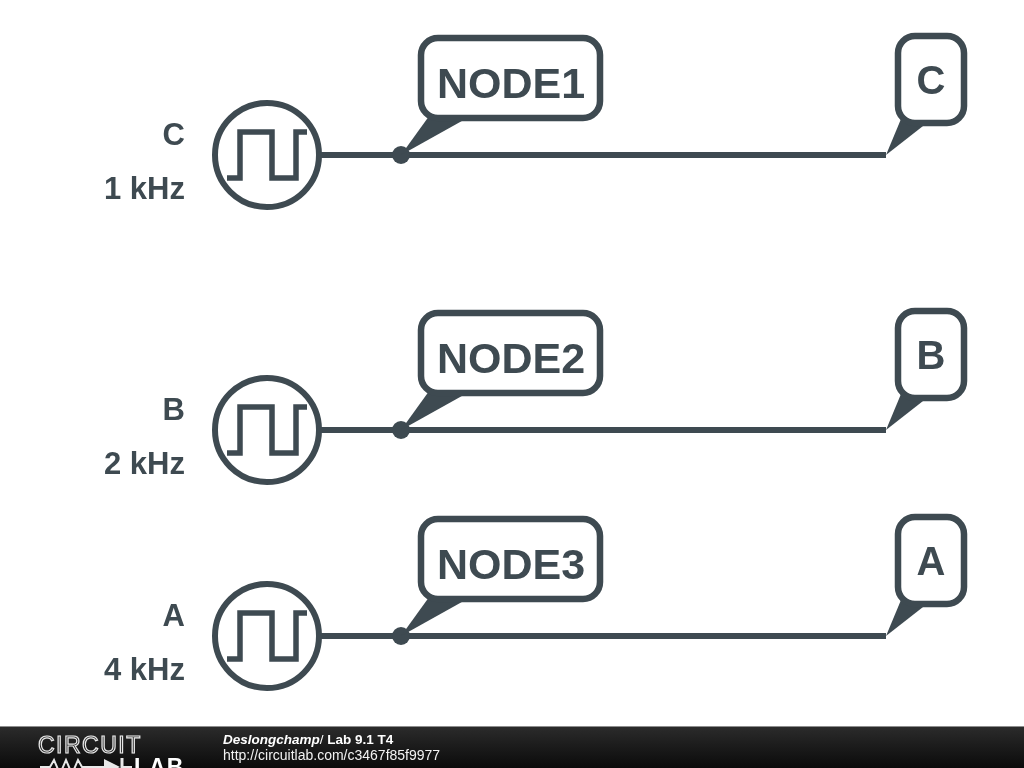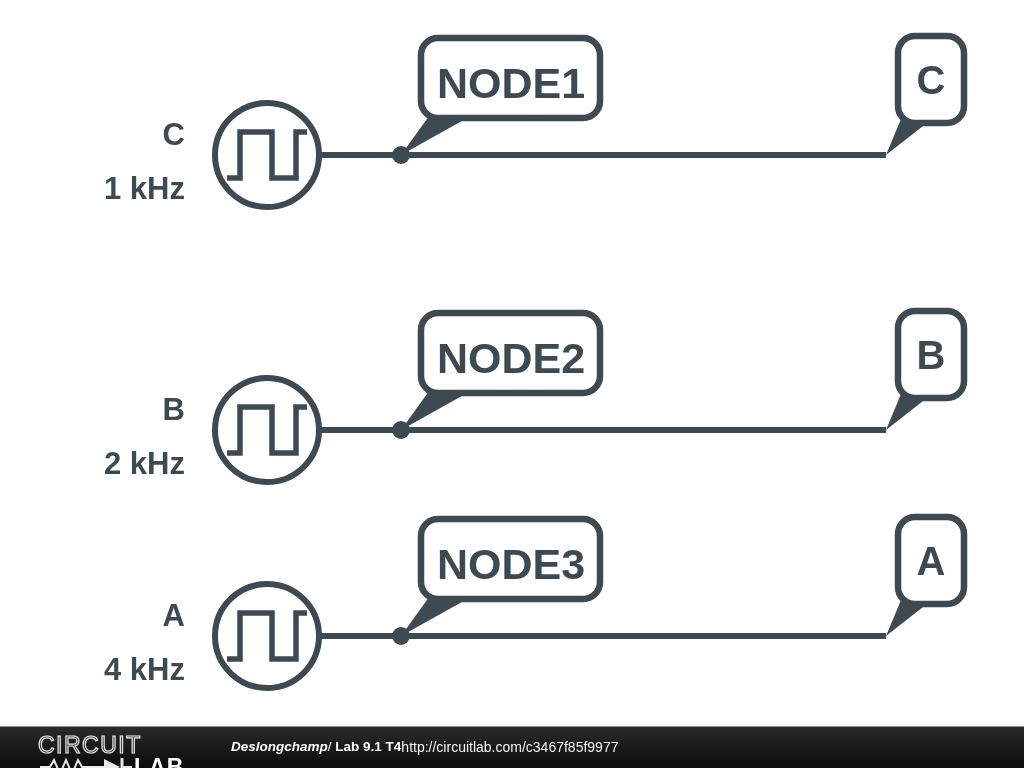--- a/index.html
+++ b/index.html
@@ -43,24 +43,23 @@
   .footer-logo {
     width: 185px;
     min-width: 185px;
     height: 28px;
     position: relative;
     margin-left: 38px;
   }
   .footer-logo svg { display: block; }
   .footer-text {
     display: flex;
-    flex-direction: row;
+    flex-direction: column;
     justify-content: center;
     color: #ffffff;
-    margin-left: 8px;
     line-height: 1.12;
   }
   .footer-line1 {
     font-size: 13.5px;
     white-space: nowrap;
   }
   .footer-author {
     font-style: italic;
     font-weight: bold;
   }

